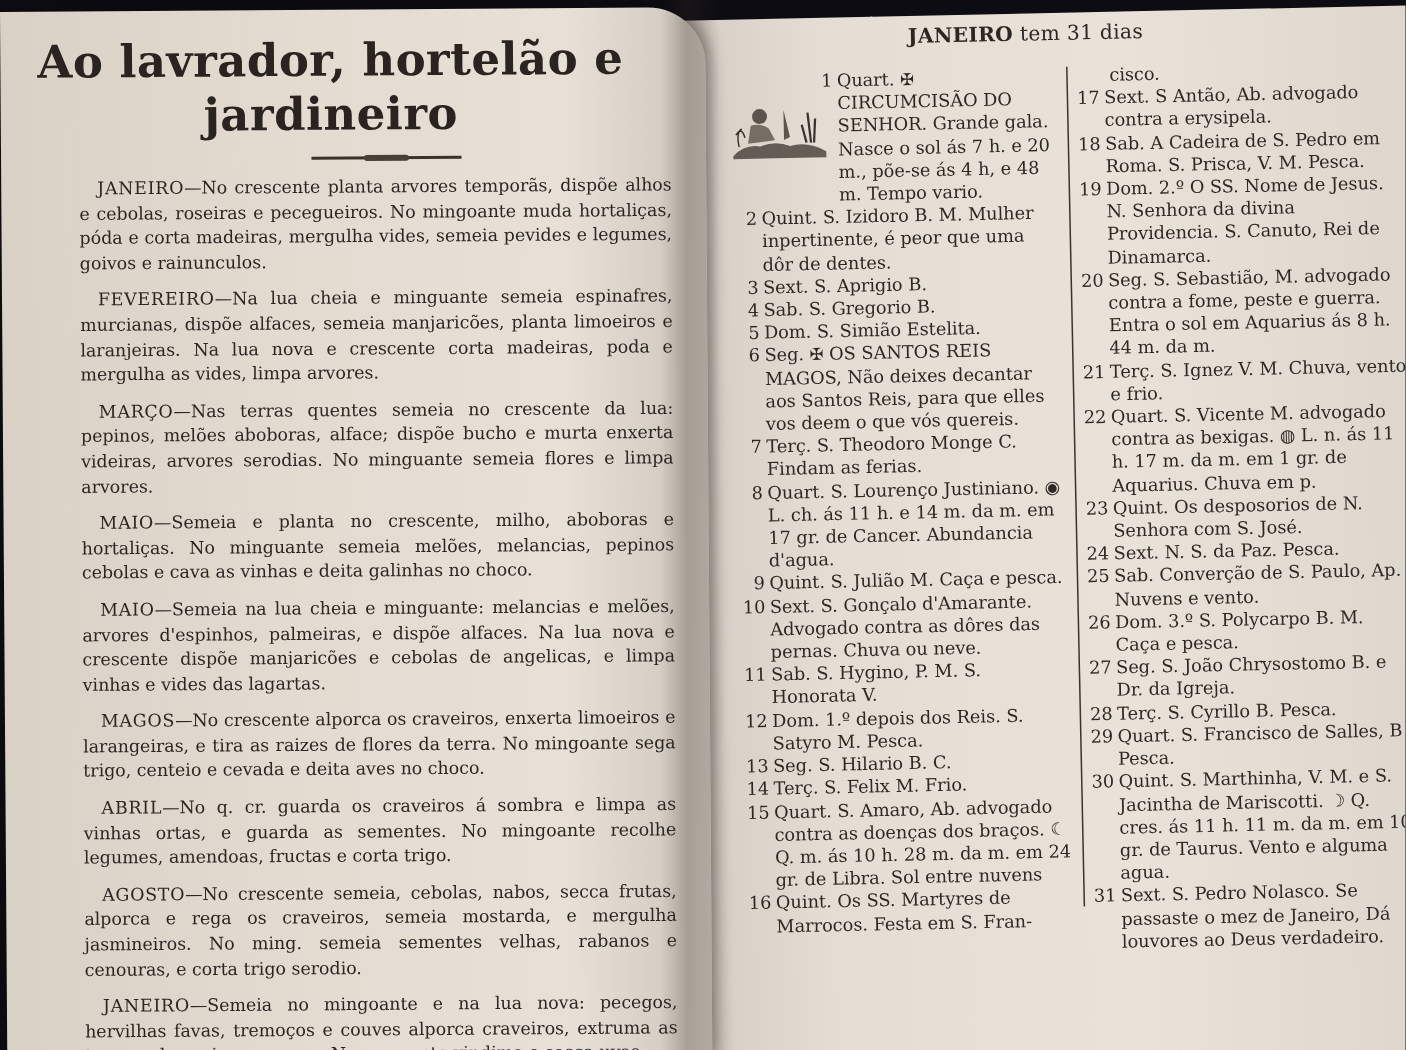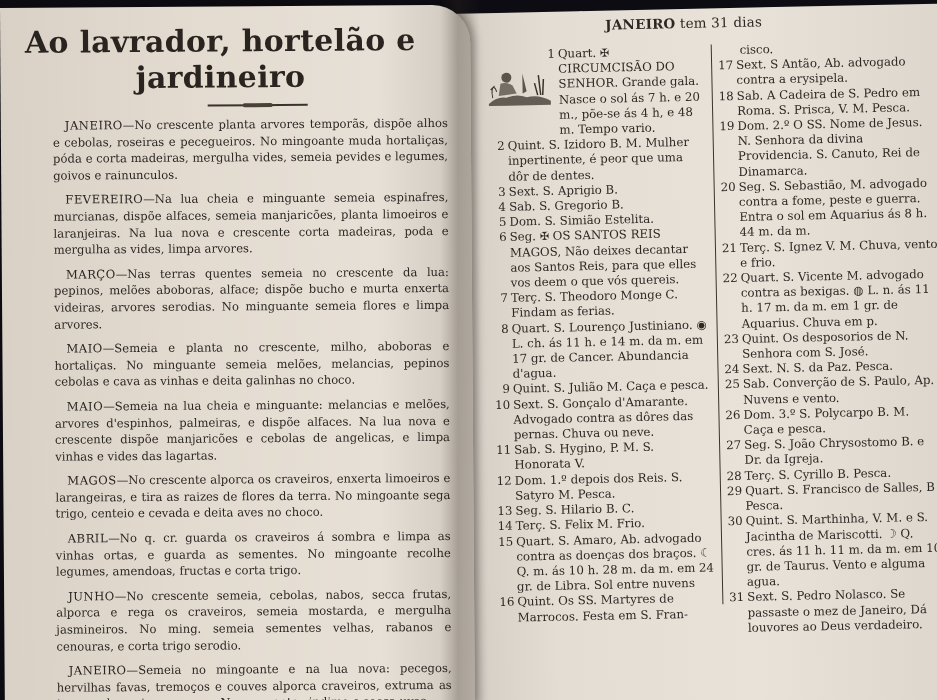--- a/index.html
+++ b/index.html
@@ -134,18 +134,18 @@
   <div class="left-title l2">jardineiro</div>
   <div class="title-rule"></div>
   <div class="months" id="months">
       <p class="month-par"><span class="month-name">JANEIRO</span><span>—No crescente planta arvores temporãs, dispõe alhos e cebolas, roseiras e pecegueiros. No mingoante muda hortaliças, póda e corta madeiras, mergulha vides, semeia pevides e legumes, goivos e rainunculos.</span></p>
       <p class="month-par"><span class="month-name">FEVEREIRO</span><span>—Na lua cheia e minguante semeia espinafres, murcianas, dispõe alfaces, semeia manjaricões, planta limoeiros e laranjeiras. Na lua nova e crescente corta madeiras, poda e mergulha as vides, limpa arvores.</span></p>
       <p class="month-par"><span class="month-name">MARÇO</span><span>—Nas terras quentes semeia no crescente da lua: pepinos, melões aboboras, alface; dispõe bucho e murta enxerta videiras, arvores serodias. No minguante semeia flores e limpa arvores.</span></p>
       <p class="month-par"><span class="month-name">MAIO</span><span>—Semeia e planta no crescente, milho, aboboras e hortaliças. No minguante semeia melões, melancias, pepinos cebolas e cava as vinhas e deita galinhas no choco.</span></p>
       <p class="month-par"><span class="month-name">MAIO</span><span>—Semeia na lua cheia e minguante: melancias e melões, arvores d'espinhos, palmeiras, e dispõe alfaces. Na lua nova e crescente dispõe manjaricões e cebolas de angelicas, e limpa vinhas e vides das lagartas.</span></p>
       <p class="month-par"><span class="month-name">MAGOS</span><span>—No crescente alporca os craveiros, enxerta limoeiros e larangeiras, e tira as raizes de flores da terra. No mingoante sega trigo, centeio e cevada e deita aves no choco.</span></p>
       <p class="month-par"><span class="month-name">ABRIL</span><span>—No q. cr. guarda os craveiros á sombra e limpa as vinhas ortas, e guarda as sementes. No mingoante recolhe legumes, amendoas, fructas e corta trigo.</span></p>
-      <p class="month-par"><span class="month-name">JUNHO</span><span>—No crescente semeia, cebolas, nabos, secca frutas, alporca e rega os craveiros, semeia mostarda, e mergulha jasmineiros. No ming. semeia sementes velhas, rabanos e cenouras, e corta trigo serodio.</span></p>
+      <p class="month-par"><span class="month-name">AGOSTO</span><span>—No crescente semeia, cebolas, nabos, secca frutas, alporca e rega os craveiros, semeia mostarda, e mergulha jasmineiros. No ming. semeia sementes velhas, rabanos e cenouras, e corta trigo serodio.</span></p>
       <p class="month-par"><span class="month-name">JANEIRO</span><span>—Semeia no mingoante e na lua nova: pecegos, hervilhas favas, tremoços e couves alporca craveiros, extruma as terras, abre minas e poços. No crescente vindima e secca uvas.</span></p>
     </div>
 </div>
 
 <div class="gutter-shadow"></div>
 
 </body></html>

